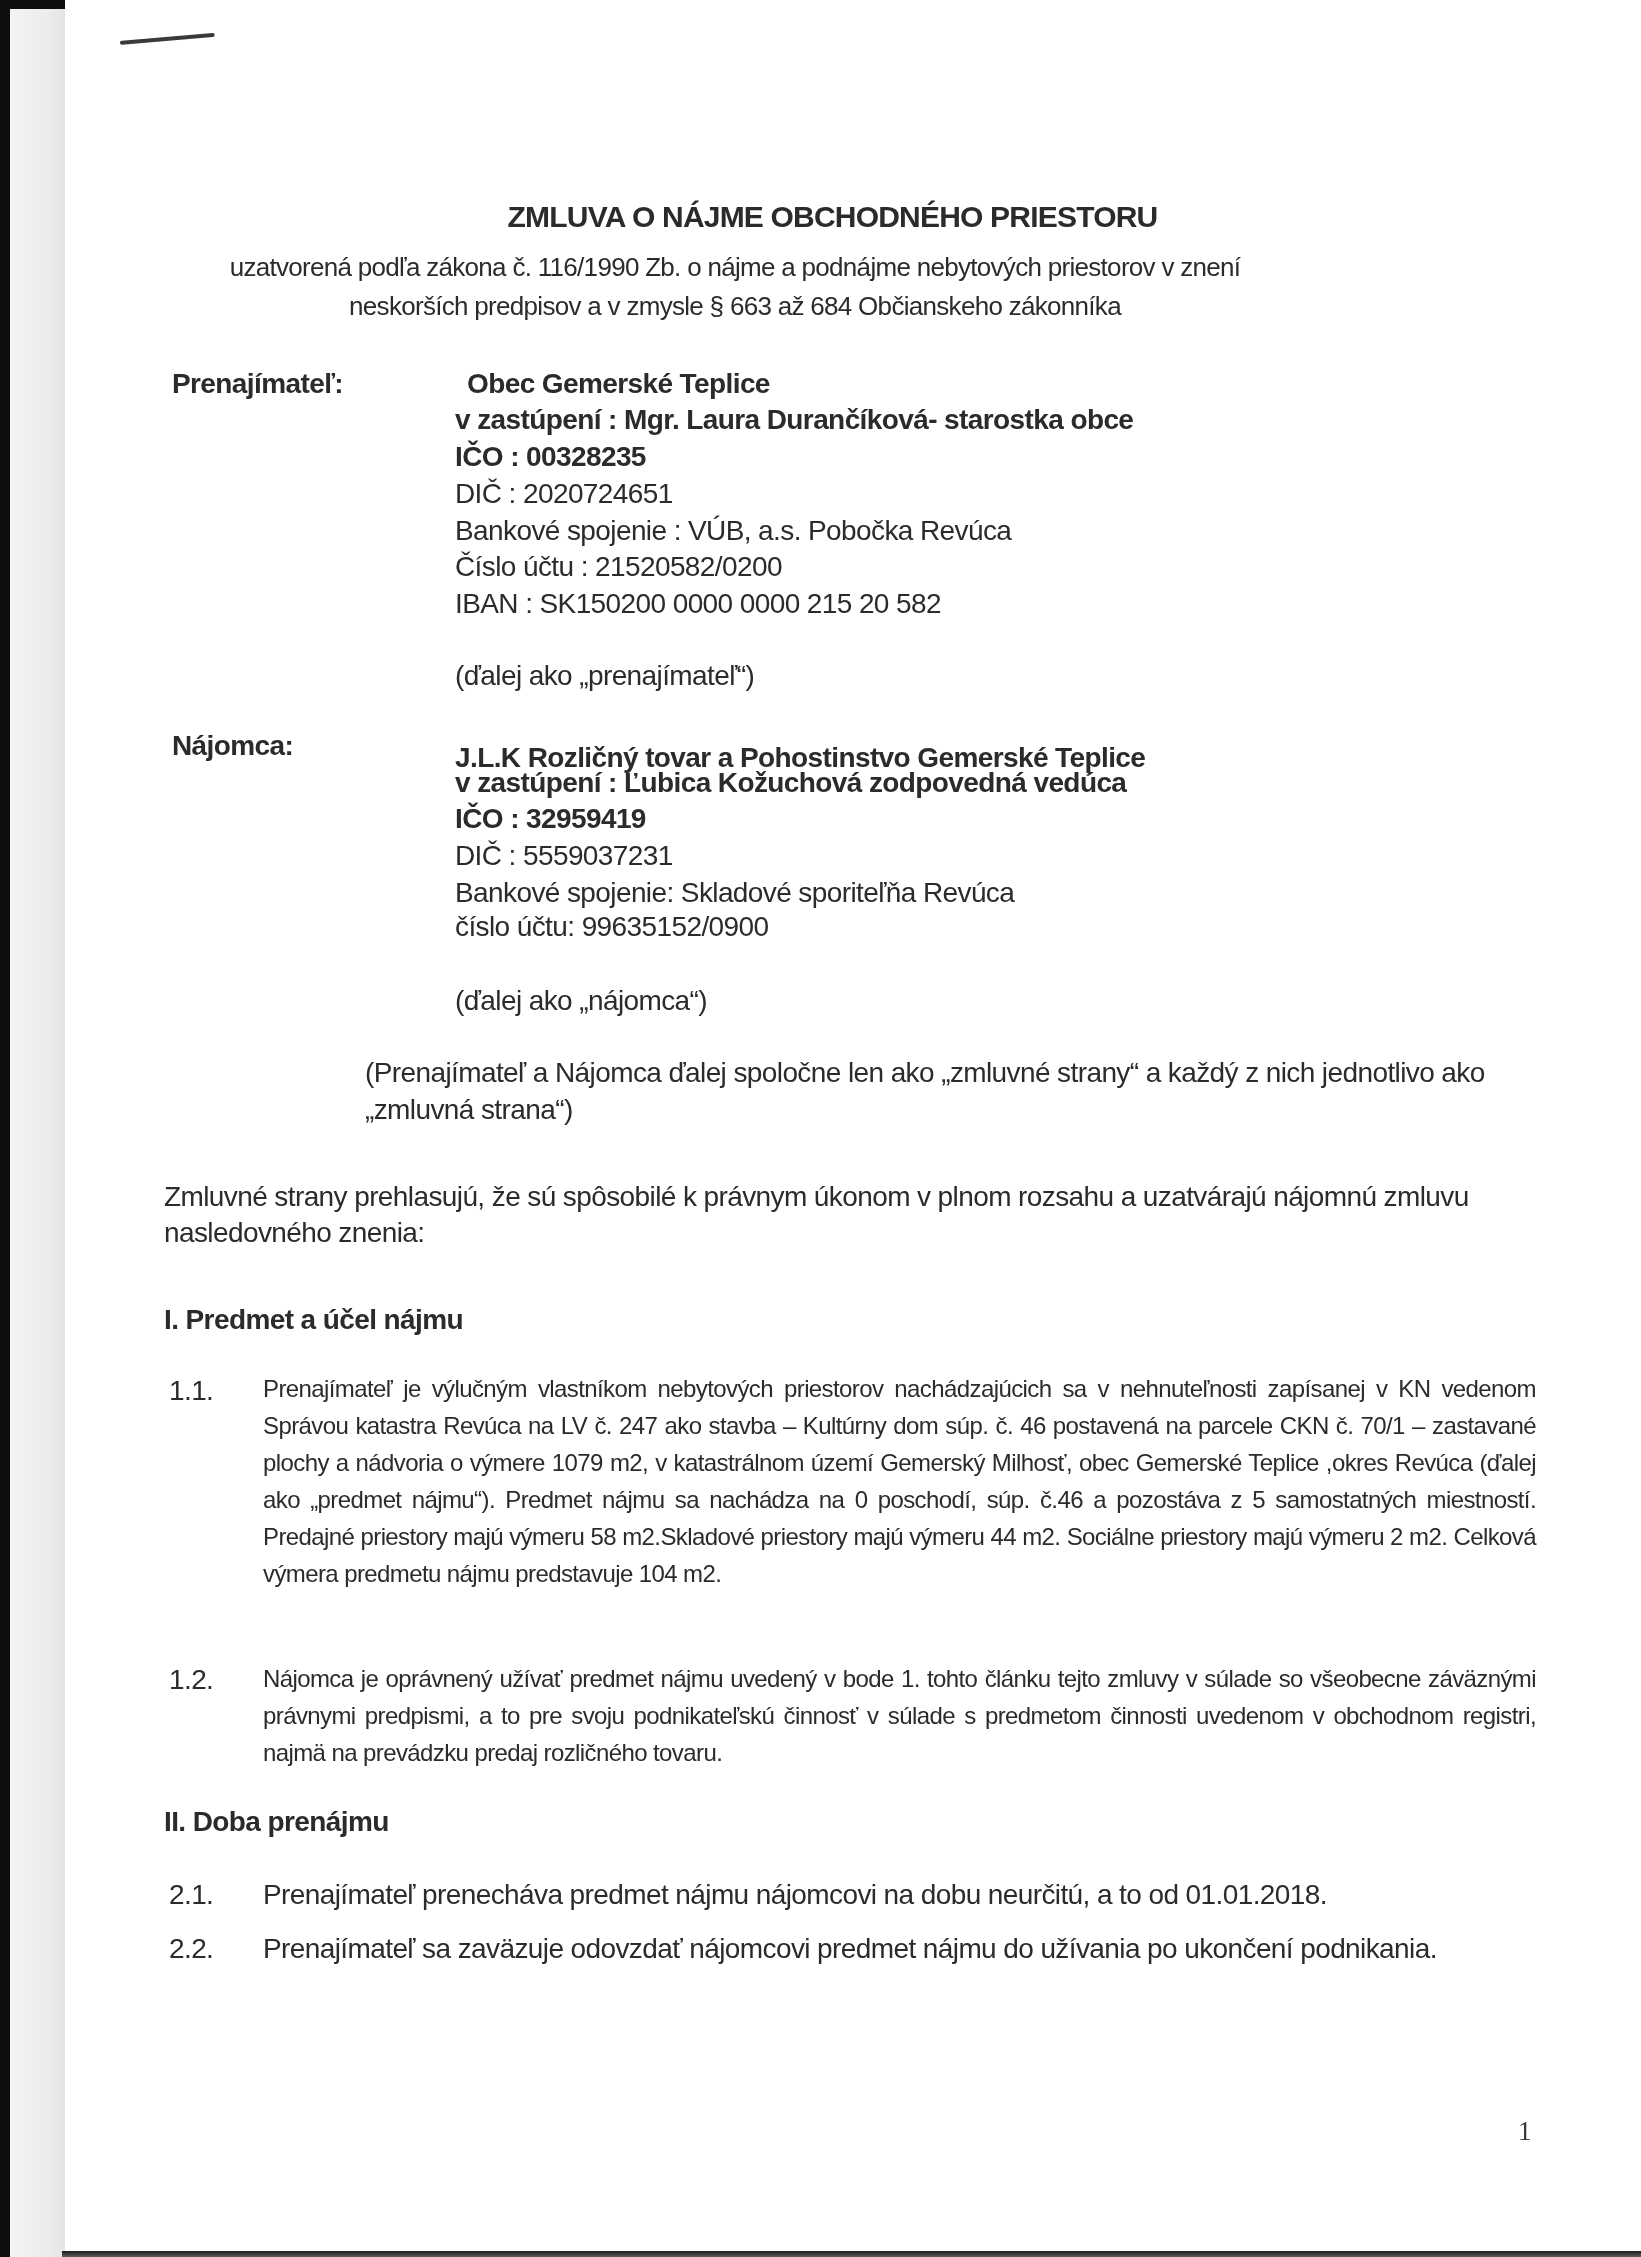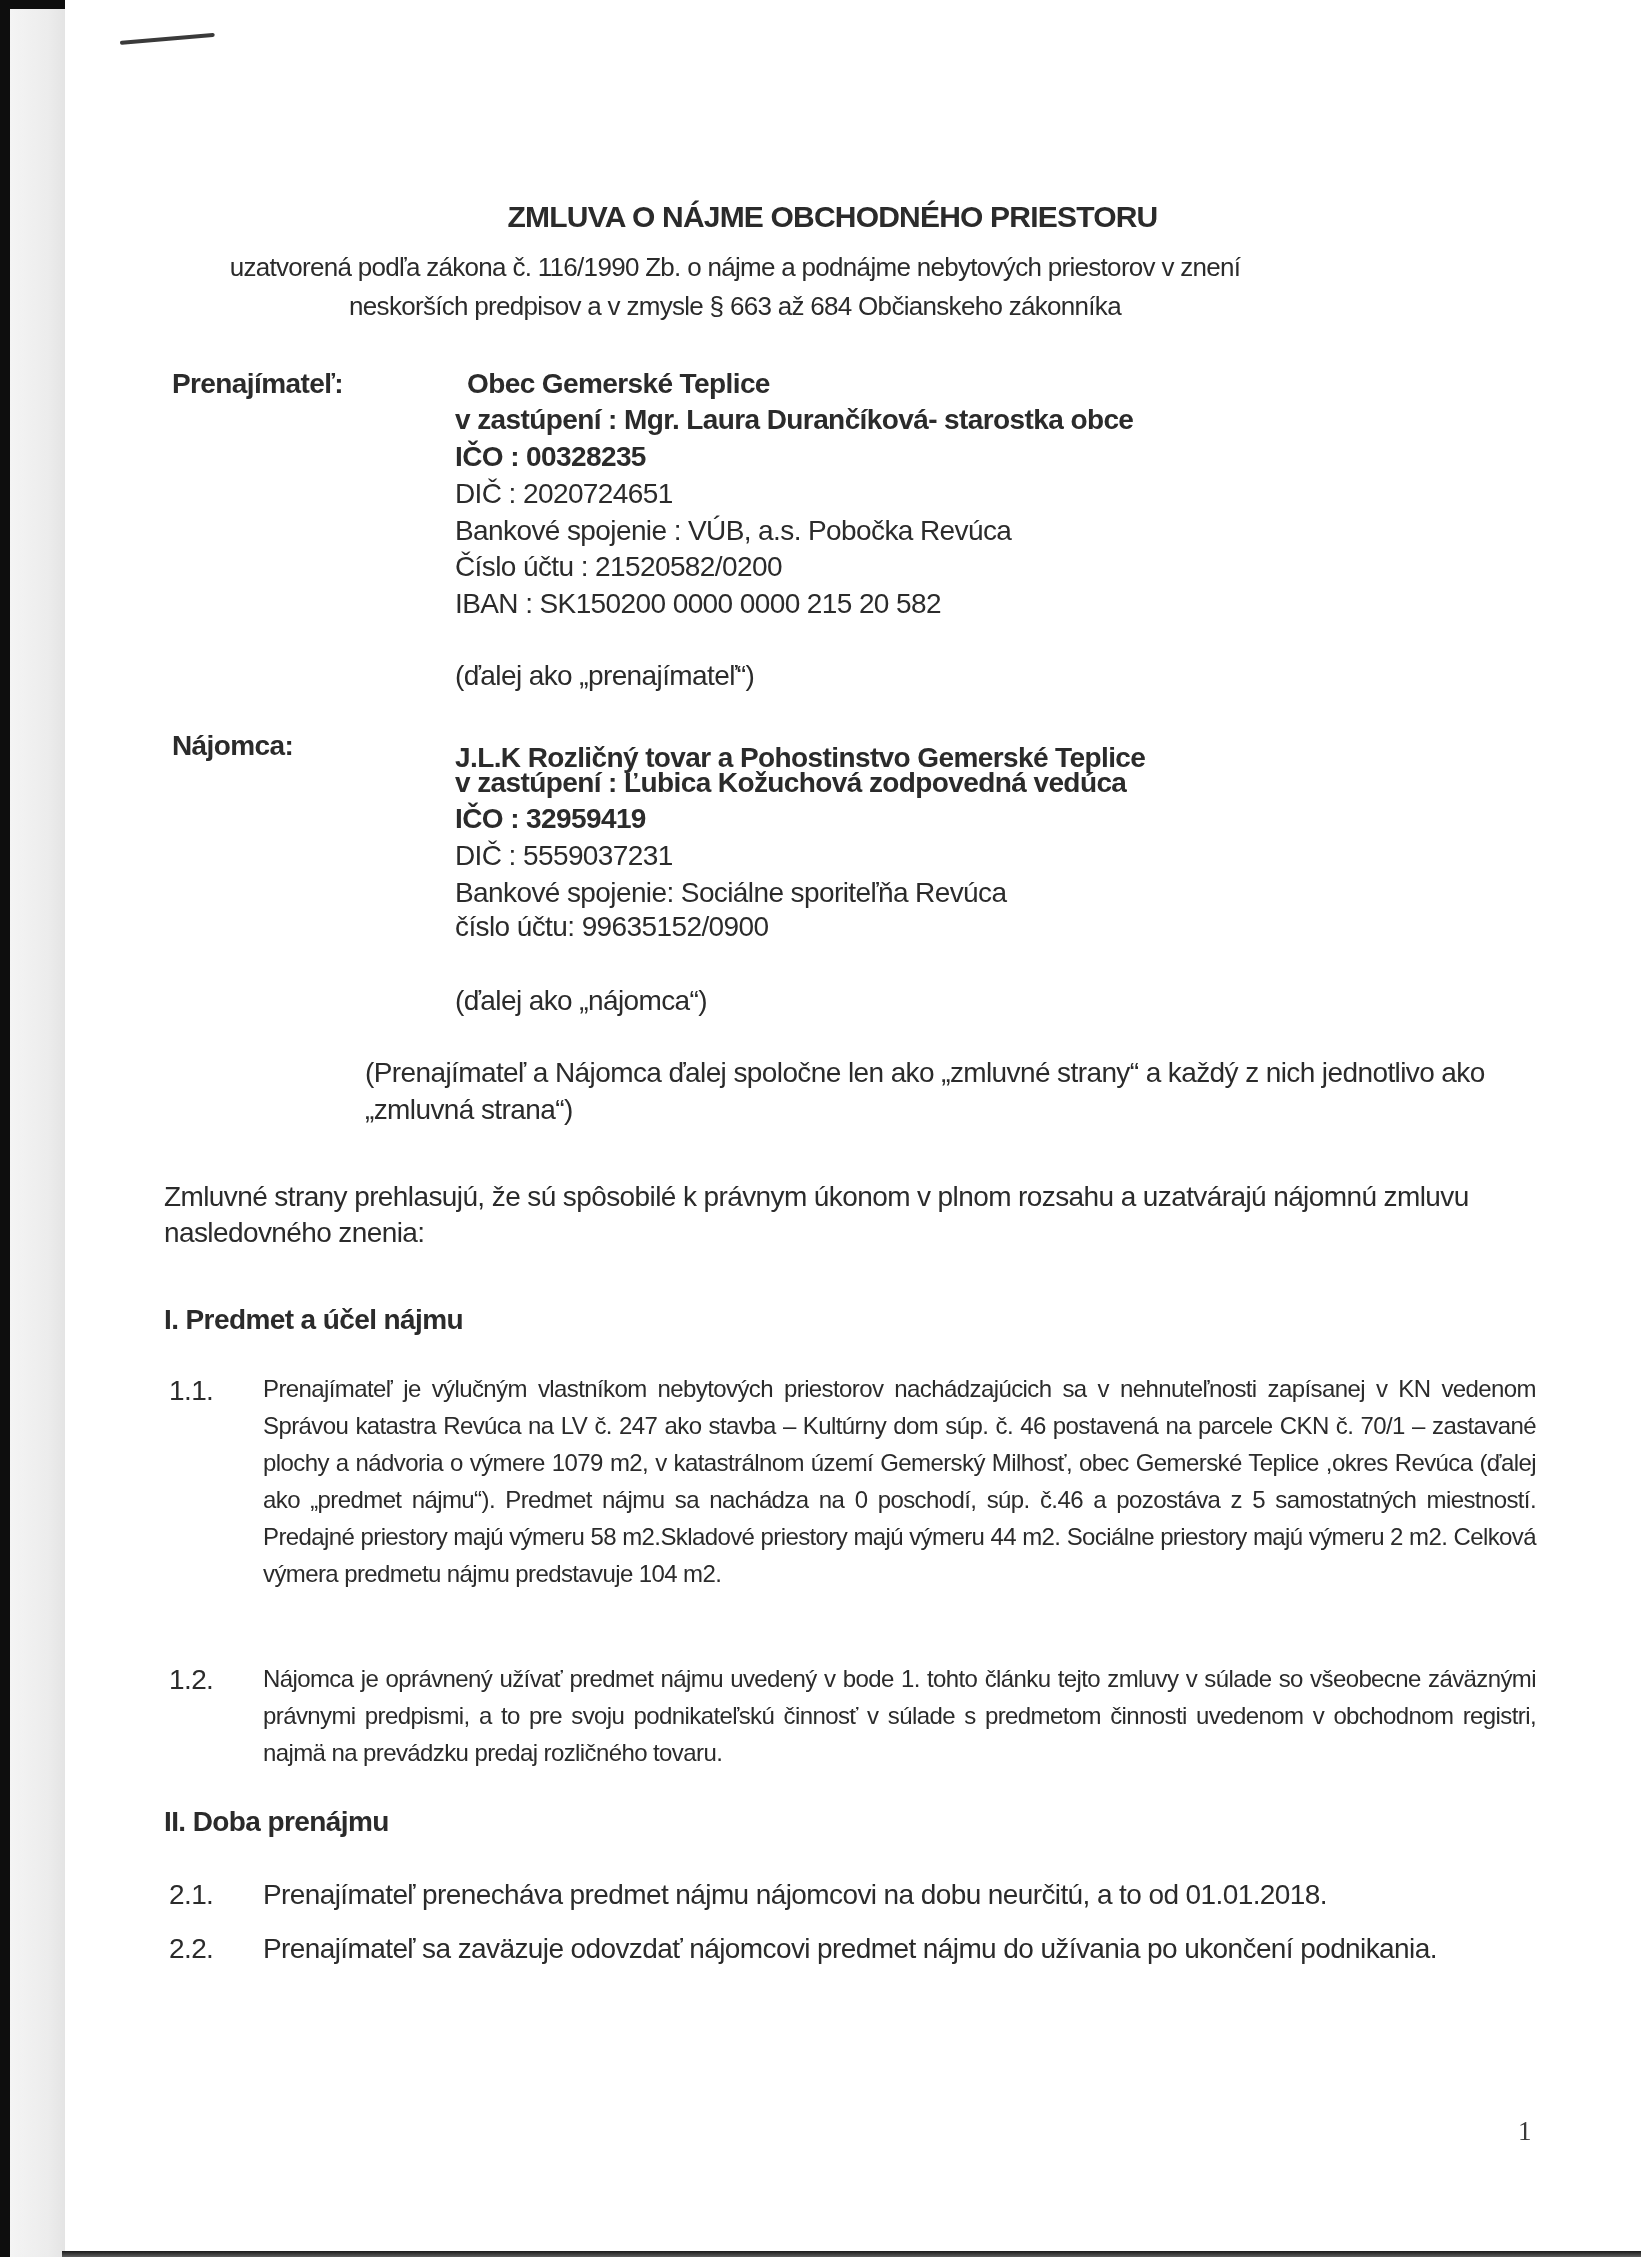--- a/index.html
+++ b/index.html
@@ -50,21 +50,21 @@
   <div class="text field" style="top:590px;">IBAN : SK150200 0000 0000 215 20 582</div>
   <div class="text field" style="top:662px;">(ďalej ako „prenajímateľ“)</div>
 </div>
 
 <div>
   <div class="text bold label" style="top:732px;">Nájomca:</div>
   <div class="text bold field" style="top:732px;margin-top:12px;">J.L.K Rozličný tovar a Pohostinstvo Gemerské Teplice</div>
   <div class="text bold field" style="top:769px;">v zastúpení : Ľubica Kožuchová zodpovedná vedúca</div>
   <div class="text bold field" style="top:805px;">IČO : 32959419</div>
   <div class="text field" style="top:842px;">DIČ : 5559037231</div>
-  <div class="text field" style="top:879px;">Bankové spojenie: Sociálne sporiteľňa Revúca</div>
+  <div class="text field" style="top:879px;">Bankové spojenie: Skladové sporiteľňa Revúca</div>
   <div class="text field" style="top:913px;"> číslo účtu: 99635152/0900</div>
   <div class="text field" style="top:987px;">(ďalej ako „nájomca“)</div>
 </div>
 
 <div class="text" style="left:365px; top:1059px;">(Prenajímateľ a Nájomca ďalej spoločne len ako „zmluvné strany“ a každý z nich jednotlivo ako</div>
 <div class="text" style="left:365px; top:1096px;">„zmluvná strana“)</div>
 
 <div class="text center-mid" style="top:1183px;">Zmluvné strany prehlasujú, že sú spôsobilé k právnym úkonom v plnom rozsahu a uzatvárajú nájomnú zmluvu</div>
 <div class="text center-mid" style="top:1219px;">nasledovného znenia:</div>
 

